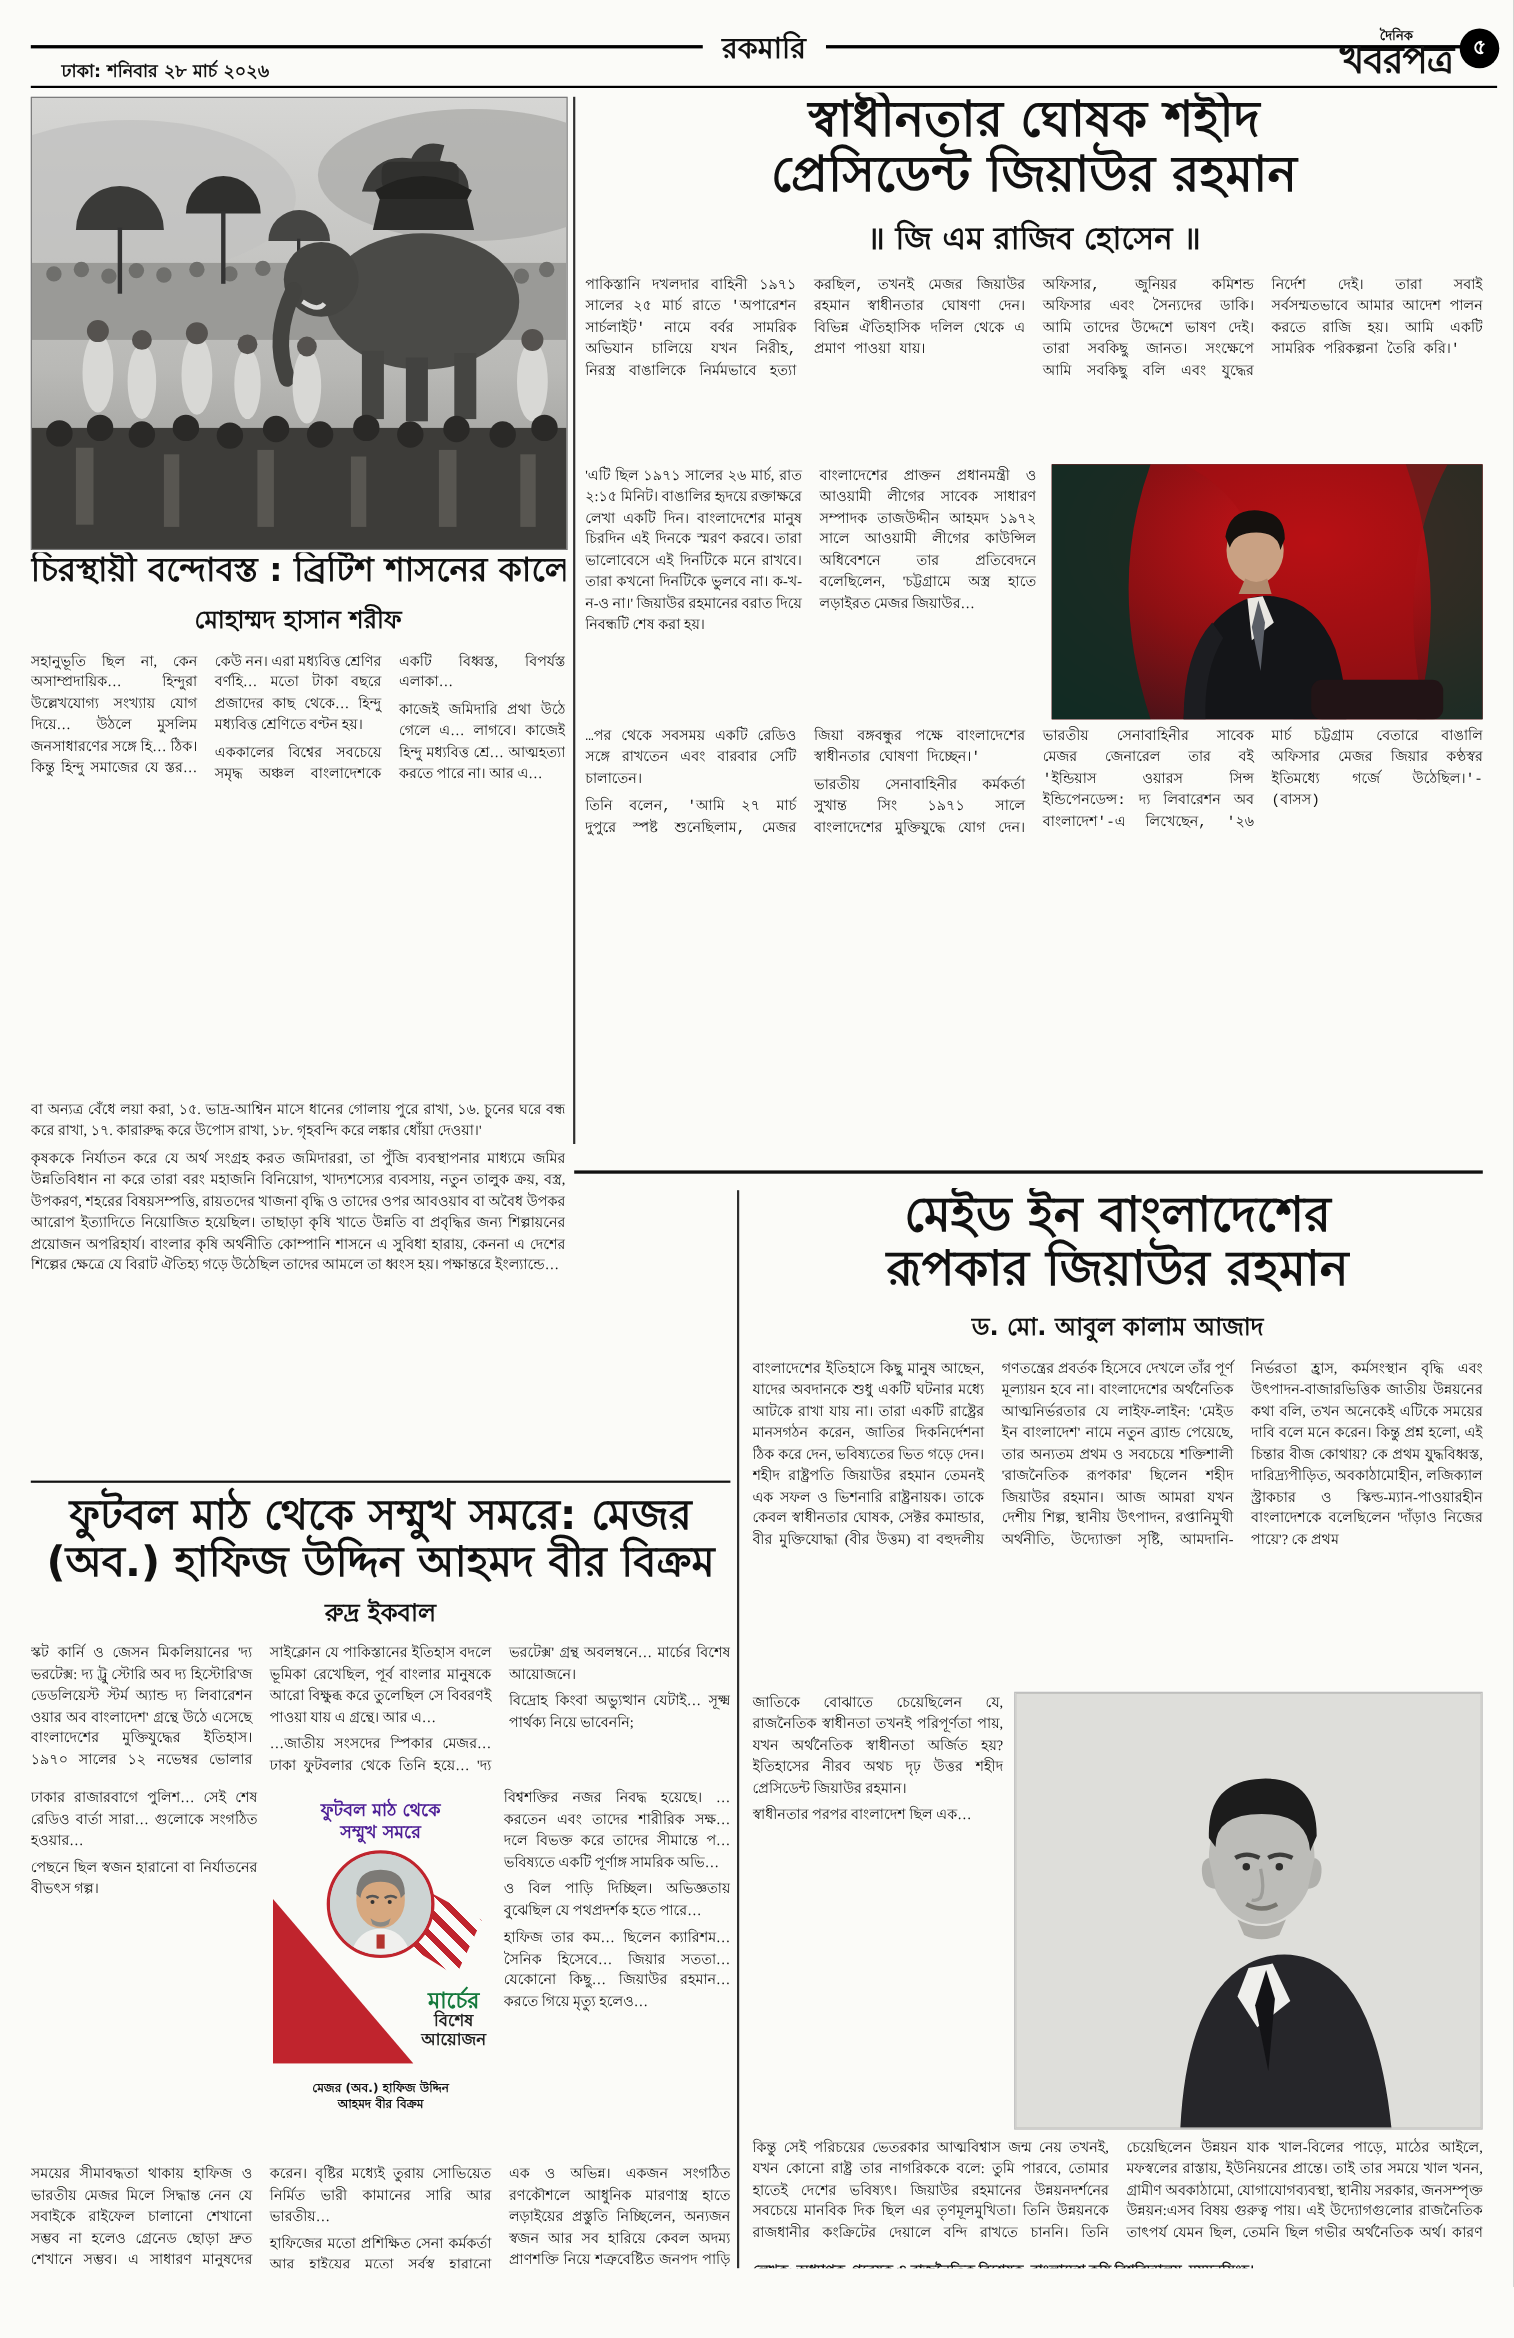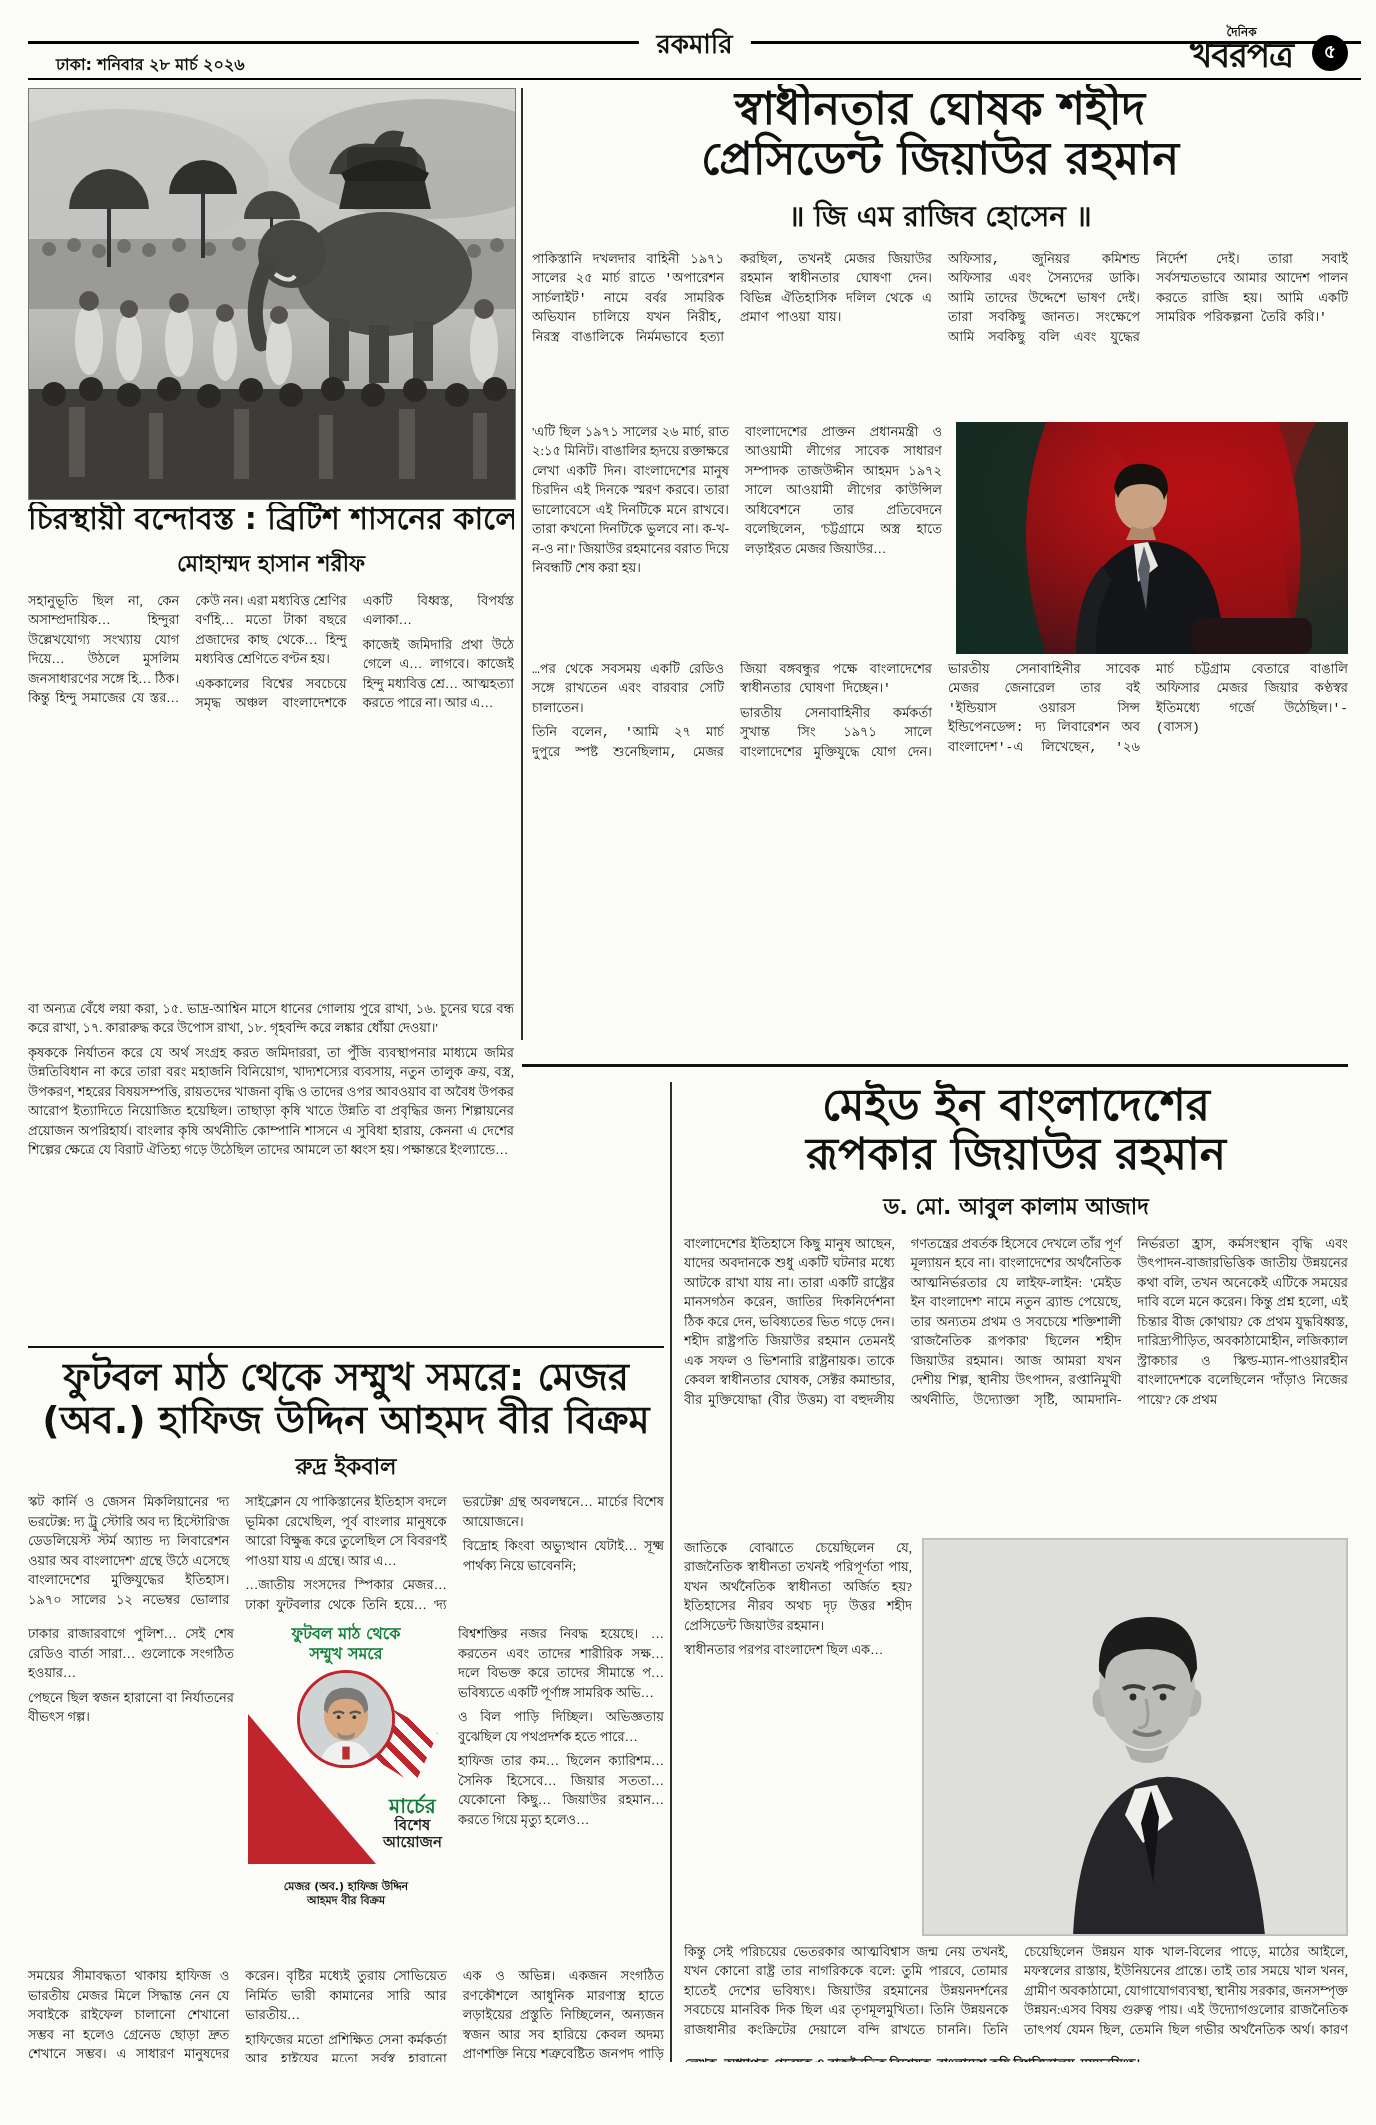--- a/index.html
+++ b/index.html
@@ -12,21 +12,21 @@
   }
   
   .hline1{position:absolute;left:28px;right:28px;top:41px;height:3px;background:#000;}
   .hline2{position:absolute;left:28px;right:28px;top:78px;height:2px;background:#000;}
   .section-label{
     position:absolute;top:24px;left:50%;transform:translateX(-50%);
     background:#fbfbf8;padding:0 18px;
     font-family:"DejaVu Sans",sans-serif;font-weight:900;font-size:26px;
   }
   .dateline{position:absolute;left:56px;top:52px;font-family:"DejaVu Sans",sans-serif;font-weight:700;font-size:16px;}
-  .masthead{position:absolute;right:41px;top:26px;display:flex;align-items:flex-end;gap:19px;}
+  .masthead{position:absolute;right:26px;top:26px;display:flex;gap:6px;}
   .masthead .wordmark{display:flex;flex-direction:column;align-items:center;line-height:1;}
   .masthead .pre{font-family:"DejaVu Sans",sans-serif;font-weight:700;font-size:12px;}
   .masthead .main{font-family:"DejaVu Sans",sans-serif;font-weight:900;font-size:34px;letter-spacing:-1px;}
   .page-badge{
     width:36px;height:36px;border-radius:50%;background:#000;color:#fff;
     display:flex;align-items:center;justify-content:center;
     font-family:"DejaVu Sans",sans-serif;font-weight:900;font-size:19px;margin-bottom:1px;
   }
   
   .vrule{position:absolute;width:2px;background:#2f2f2f;}
@@ -74,21 +74,21 @@
   
   #article-football{position:absolute;left:28px;top:1346px;width:636px;height:716px;overflow:hidden;border-top:2.5px solid #111;padding-top:8px;box-sizing:border-box;}
   #article-football .headline{font-size:38px;}
   #article-football .byline{font-size:22px;margin:8px 0 6px 0;}
   #article-football .intro{height:132px;}
   #article-football .midrow{display:flex;gap:14px;}
   #article-football .sidecol{width:212px;height:336px;overflow:hidden;}
   #article-football .tail{height:130px;margin-top:6px;}
   
   .promo{width:196px;flex:0 0 196px;font-family:"DejaVu Sans",sans-serif;}
-  .promo-title{color:#15803d;font-weight:800;font-size:16px;text-align:center;line-height:1.25;margin-top:0;}
+  .promo-title{color:#4c1d95;font-weight:800;font-size:16px;text-align:center;line-height:1.25;margin-top:12px;}
   .promo-art{position:relative;height:208px;margin-top:6px;}
   .promo-tri{position:absolute;left:0;bottom:14px;width:128px;height:150px;background:#c0242d;
              clip-path:polygon(0 0,100% 100%,0 100%);}
   .promo-stripes{position:absolute;right:6px;top:30px;width:78px;height:84px;
              background:repeating-linear-gradient(45deg,#c0242d 0 6px,transparent 6px 15px);
              clip-path:polygon(20% 0,100% 40%,70% 100%,0 60%);}
   .promo-photo{position:absolute;left:50%;top:0;transform:translateX(-50%);
              width:92px;height:92px;border-radius:50%;border:3px solid #c0242d;overflow:hidden;background:#cfd6d6;z-index:2;}
   .promo-photo svg{display:block;width:100%;height:100%;}
   .promo-badge{position:absolute;right:2px;bottom:28px;text-align:center;line-height:1.1;z-index:2;margin-left:12px;}

